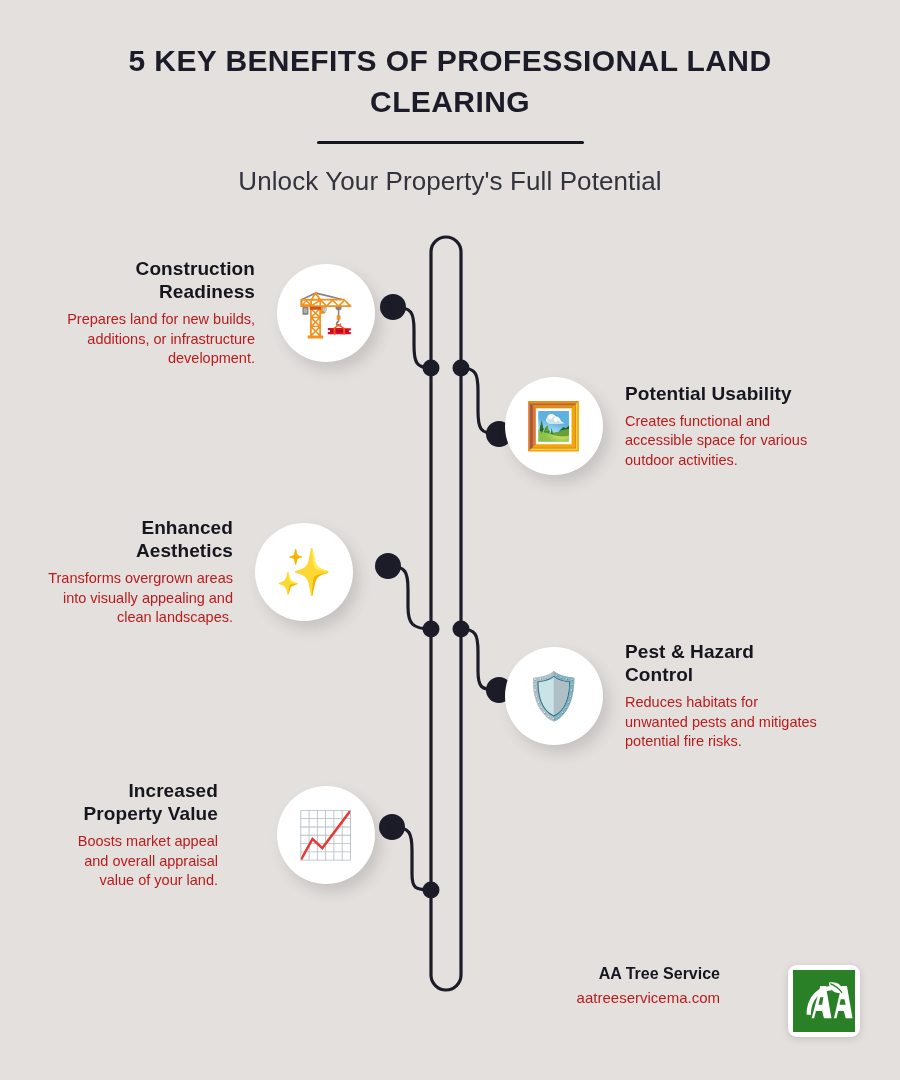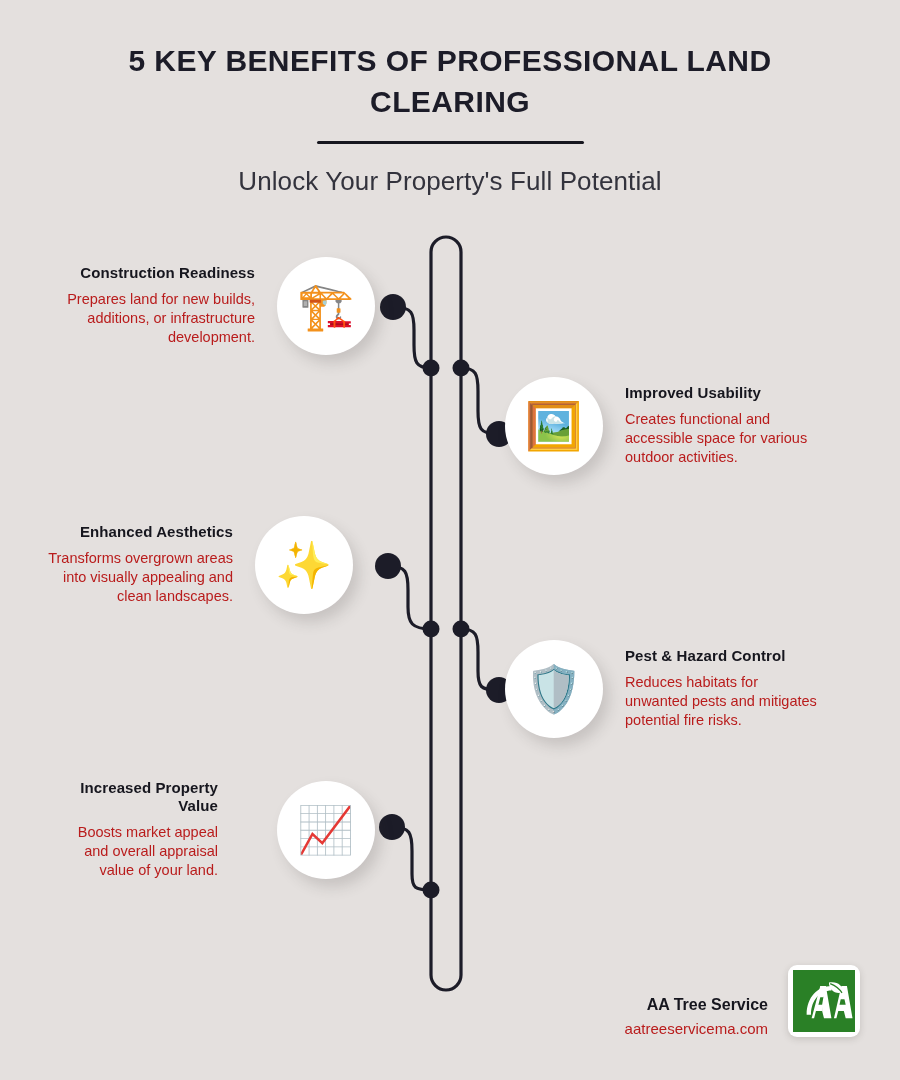--- a/index.html
+++ b/index.html
@@ -41,41 +41,41 @@
     box-shadow:6px 8px 14px rgba(60,55,52,.17);
     display:flex; align-items:center; justify-content:center;
     font-size:46px; line-height:1;
   }
 
   .txt { width:215px; }
   .item.left .txt  { text-align:right; padding-right:22px; }
   .item.right .txt { text-align:left;  padding-left:22px;  }
 
   .h {
-    font-size:15px; font-weight:bold; color:#16161e;
+    font-size:19px; font-weight:bold; color:#16161e;
     line-height:1.22; letter-spacing:.1px;
   }
   .p {
     margin-top:7px; font-size:14.5px; font-weight:400;
     color:#b91c1c; line-height:1.33;
   }
 
   
   #item-1 { left:62px;  top:257px; }
   #item-2 { left:505px; top:377px; }
   #item-3 { left:40px;  top:516px; }
   #item-4 { left:505px; top:640px; }
   #item-5 { left:62px;  top:779px;gap:37px; }
   .item.left  { width:313px; justify-content:flex-end; }
   .item.right { width:355px; justify-content:flex-start; }
 
   
   .footer {
     position:absolute; left:500px; top:965px;
-    width:360px; display:flex; align-items:flex-end; justify-content:flex-end;
+    width:360px; display:flex; align-items:flex-start; justify-content:flex-end;gap:48px;
   }
   .brand { text-align:right; padding-right:20px; }
   .brand-name { font-size:16px; font-weight:bold; color:#16161e; }
   .brand-url  { font-size:15px; font-weight:400; color:#b91c1c; margin-top:6px; }
   .logo {
     width:72px; height:72px; border-radius:9px;
     background:#ffffff; padding:5px;
     box-shadow:0 2px 7px rgba(60,55,52,.18);
     flex:0 0 72px;
   }
@@ -131,21 +131,21 @@
     <div class="txt">
       <div class="h">Construction Readiness</div>
       <div class="p">Prepares land for new builds, additions, or infrastructure development.</div>
     </div>
     <div class="bubble">🏗️</div>
   </div>
 
   <div class="item right" id="item-2">
     <div class="bubble">🖼️</div>
     <div class="txt">
-      <div class="h">Improved Usability</div>
+      <div class="h">Potential Usability</div>
       <div class="p">Creates functional and accessible space for various outdoor activities.</div>
     </div>
   </div>
 
   <div class="item left" id="item-3">
     <div class="txt">
       <div class="h">Enhanced Aesthetics</div>
       <div class="p">Transforms overgrown areas into visually appealing and clean landscapes.</div>
     </div>
     <div class="bubble">✨</div>

